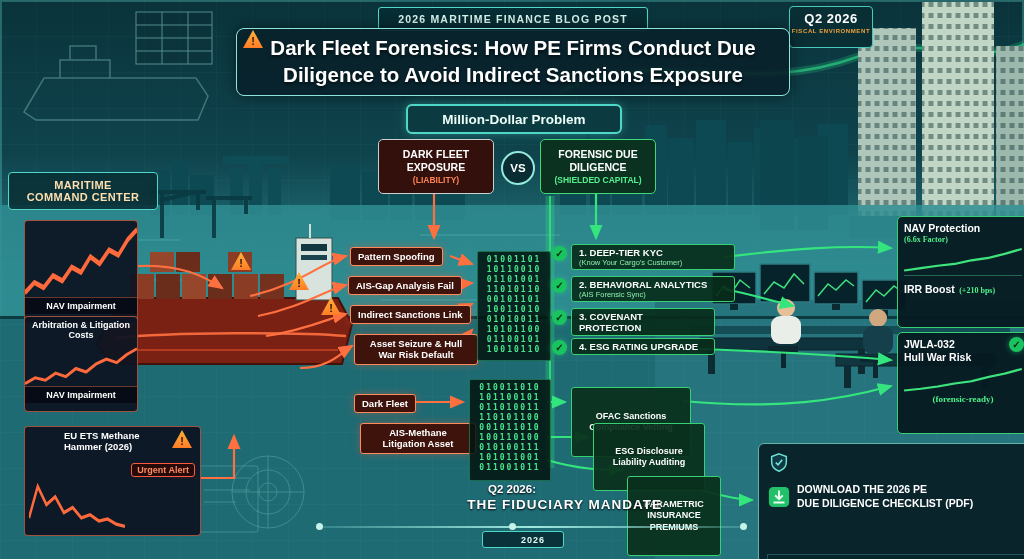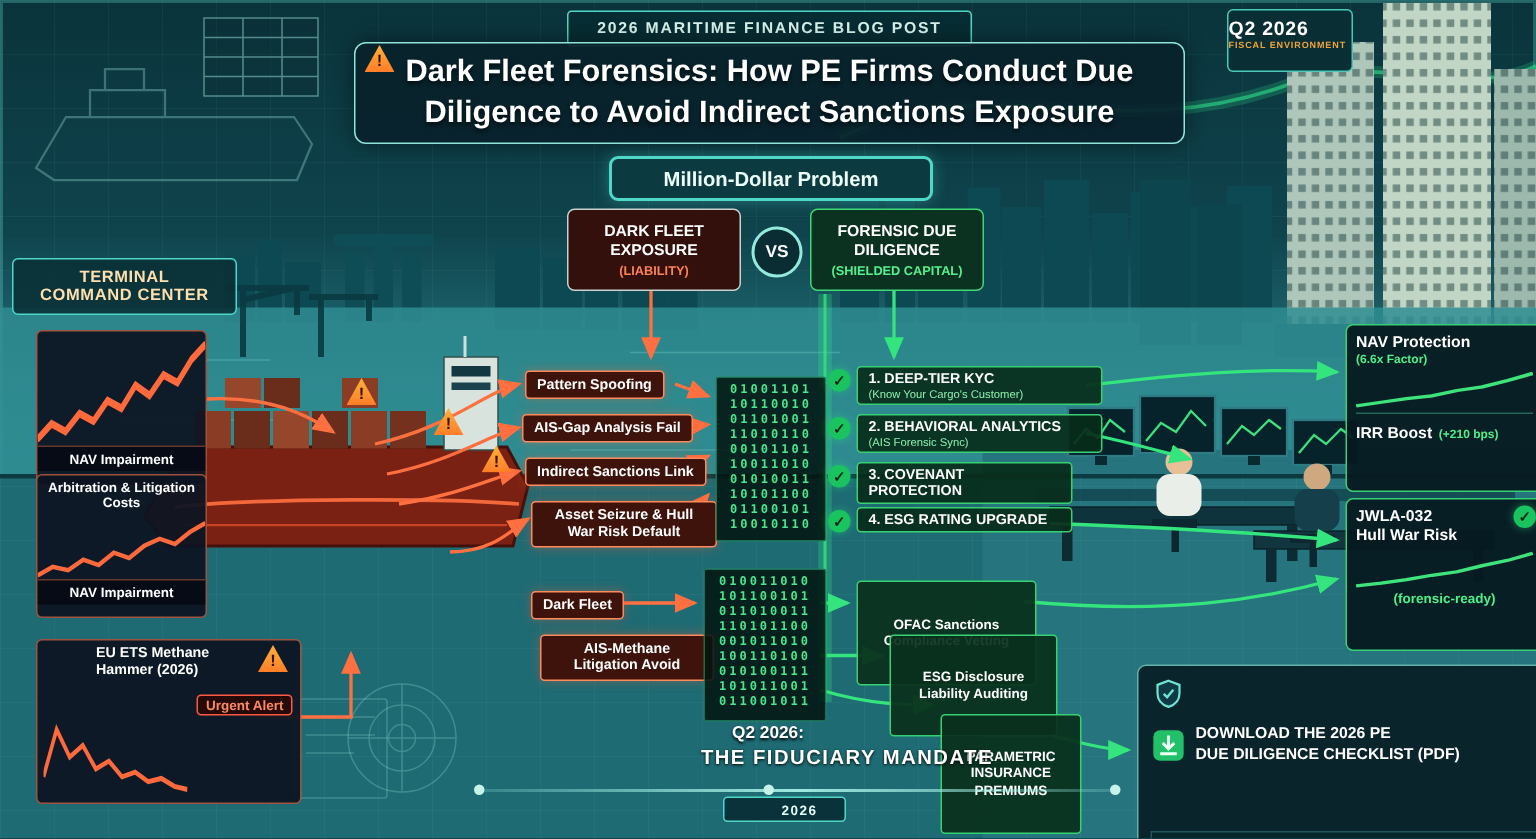--- a/index.html
+++ b/index.html
@@ -7,21 +7,21 @@
     font-family:"Liberation Sans",sans-serif;
     background:linear-gradient(180deg,#0a333b 0%,#0f444d 28%,#2b858c 52%,#1f6f78 68%,#175a63 100%);
     box-shadow:inset 0 0 0 2px rgba(100,220,210,.30);}
   .abs{position:absolute;}
   #scene{position:absolute;left:0;top:0;width:1024px;height:559px;}
 
   .banner{left:378px;top:7px;width:268px;height:22px;background:rgba(6,44,50,.9);border:1px solid #4fd8c8;
     border-radius:3px;display:flex;align-items:center;justify-content:center;color:#d9f4ee;font-size:10.5px;
     font-weight:bold;letter-spacing:1.2px;}
   .q2badge{left:789px;top:6px;width:82px;height:36px;background:#092e34;border:1px solid #49c9ba;border-radius:4px;
-    text-align:left;padding-top:4px;margin-left:29px;}
+    text-align:center;padding-top:4px;}
   .q2badge .big{color:#fff;font-size:13px;font-weight:bold;letter-spacing:.5px;}
   .q2badge .sub{color:#f0a53b;font-size:6px;font-weight:bold;letter-spacing:.6px;margin-top:2px;}
   .titlebox{left:236px;top:28px;width:552px;height:66px;background:rgba(9,33,43,.93);border:1px solid #8ee6d8;
     border-radius:8px;display:flex;flex-direction:column;align-items:center;justify-content:center;
     box-shadow:0 0 14px rgba(0,0,0,.45);}
   .titlebox .t{color:#fff;font-size:20.5px;font-weight:bold;line-height:1.3;text-shadow:0 2px 3px rgba(0,0,0,.6);}
 
   .mdp{left:406px;top:104px;width:212px;height:26px;background:#0b3a40;border:2px solid #4fd8c8;border-radius:6px;
     display:flex;align-items:center;justify-content:center;color:#ecfff8;font-weight:bold;font-size:13.5px;
     box-shadow:0 0 10px rgba(79,216,200,.35);}
@@ -62,21 +62,21 @@
   .chkbox{background:rgba(8,44,26,.92);border:1px solid #37d173;border-radius:3px;padding:2px 7px;text-align:left;}
   .chkbox .t{color:#fff;font-weight:bold;font-size:9.5px;}
   .chkbox .s{color:#8df0ae;font-size:7.5px;}
 
   .gbox{position:absolute;background:rgba(10,48,28,.93);border:1px solid #37d173;border-radius:3px;color:#fff;
     font-weight:bold;font-size:9px;text-align:center;display:flex;align-items:center;justify-content:center;
     line-height:1.25;padding:18px 4px;}
 
   .rpanel{position:absolute;background:rgba(6,25,33,.95);border:1px solid #37d173;border-radius:5px;color:#fff;padding:5px 6px;}
   .rpanel .t{font-weight:bold;font-size:10.5px;line-height:1.2;}
-  .rpanel .gs{color:#4ef08a;font-size:8px;font-weight:bold;}
+  .rpanel .gs{color:#4ef08a;font-size:8px;font-weight:bold;font-family:Liberation Serif, serif;}
   .divider{border-top:1px solid rgba(79,216,160,.4);margin:3px 0;}
   .chk-corner{position:absolute;top:4px;right:4px;margin-top:0;}
 
   .cta{left:758px;top:443px;width:258px;height:102px;background:rgba(7,30,37,.93);border:1px solid #64b3aa;
     border-radius:6px;padding:7px 9px 26px 9px;}
   .cta .row{display:flex;align-items:center;gap:7px;}
   .cta .title{color:#fff;font-weight:bold;font-size:13.5px;letter-spacing:.4px;}
   .cta .dl{color:#fff;font-weight:bold;font-size:10.5px;line-height:1.3;}
   .cta .dl span{display:block;}
   .cta .foot{position:absolute;left:8px;right:8px;bottom:6px;height:17px;background:#06262c;border:1px solid #23555c;
@@ -294,21 +294,21 @@
     <div class="t">DARK FLEET EXPOSURE</div>
     <div class="s">(LIABILITY)</div>
   </div>
   <div class="abs vs">VS</div>
   <div class="abs pbox" id="pRight">
     <div class="t">FORENSIC DUE DILIGENCE</div>
     <div class="s">(SHIELDED CAPITAL)</div>
   </div>
 
   <div class="abs tch">
-    <div>TERMINAL</div>
+    <div>MARITIME</div>
     <div>COMMAND CENTER</div>
   </div>
 
   <div class="abs lpanel" id="lp1">
     <svg class="spark" style="height:76px" viewBox="0 0 100 36" preserveAspectRatio="none">
       <polyline fill="none" stroke-width="2.5" stroke="#ff6a3d" points="0,34 8.333333333333332,29.135135135135137 16.666666666666664,31.56756756756757 25,25.891891891891895 33.33333333333333,28.324324324324323 41.66666666666667,21.83783783783784 50,24.27027027027027 58.333333333333336,16.972972972972975 66.66666666666666,20.216216216216218 75,13.72972972972973 83.33333333333334,16.16216216216216 91.66666666666666,8.86486486486487 100,4"></polyline>
     </svg>
     <div class="cap strip">NAV Impairment</div>
   </div>
 
@@ -327,21 +327,21 @@
     <svg class="spark" style="position:absolute;left:4px;bottom:6px;width:96px;height:48px;" viewBox="0 0 100 36" preserveAspectRatio="none">
       <polyline fill="none" stroke-width="2.5" stroke="#ff6a3d" points="0,27.684210526315788 9.090909090909092,4 18.181818181818183,17.81578947368421 27.27272727272727,11.894736842105264 36.36363636363637,23.736842105263158 45.45454545454545,19.789473684210527 54.54545454545454,27.684210526315788 63.63636363636363,25.315789473684212 72.72727272727273,30.05263157894737 81.81818181818183,28.473684210526315 90.9090909090909,32.421052631578945 100,34"></polyline>
     </svg>
   </div>
 
   <div class="threat" style="left:350px;top:247px;">Pattern Spoofing</div>
   <div class="threat" style="left:348px;top:276px;">AIS-Gap Analysis Fail</div>
   <div class="threat" style="left:350px;top:305px;">Indirect Sanctions Link</div>
   <div class="threat" style="left:354px;top:334px;width:108px;">Asset Seizure &amp; Hull War Risk Default</div>
   <div class="threat" style="left:354px;top:394px;">Dark Fleet</div>
-  <div class="threat" style="left:360px;top:423px;width:100px;">AIS-Methane Litigation Avoid</div>
+  <div class="threat" style="left:360px;top:423px;width:100px;">AIS-Methane Litigation Asset</div>
 
   <div class="bin" style="left:477px;top:251px;width:68px;height:102px;">01001101
 10110010
 01101001
 11010110
 00101101
 10011010
 01010011
 10101100
 01100101

